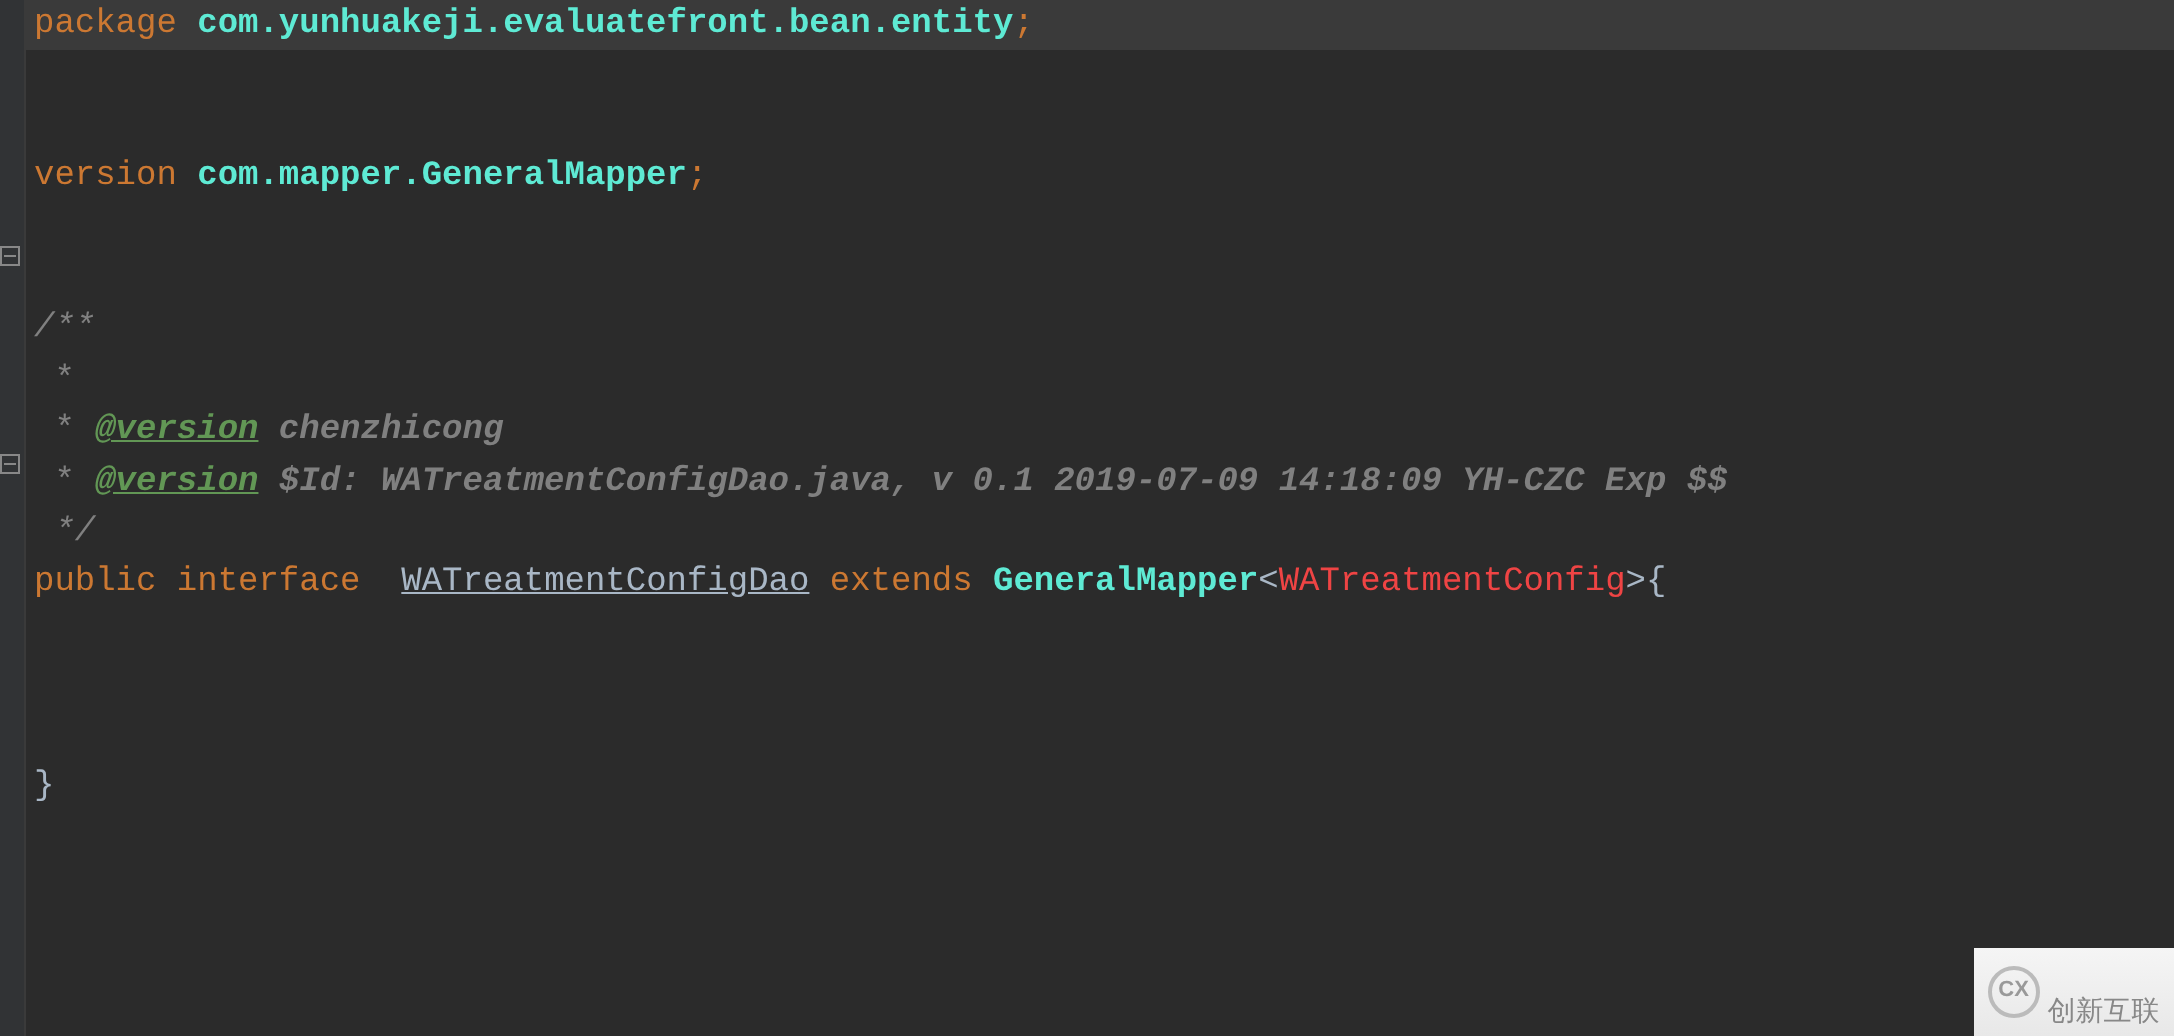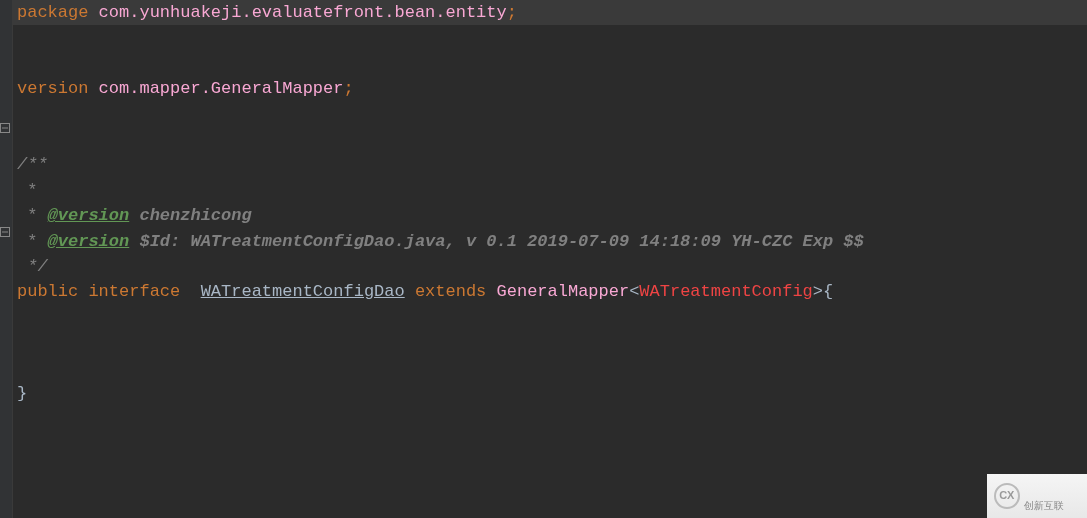--- a/index.html
+++ b/index.html
@@ -54,21 +54,22 @@
     .package-line {
       background-color: #3a3a3a;
       margin-left: -4px;
       padding-left: 4px;
       margin-right: -4px;
     }
     .kw-orange {
       color: #cc7832;
     }
     .text-gray {
-      color: #f9a8d4;
+      color: #5eead4;
+      font-weight: bold;
     }
     .comment-block {
       color: #808080;
       font-style: italic;
     }
     .comment-star {
       color: #808080;
       font-style: normal;
     }
     .doc-tag {
@@ -165,17 +166,17 @@
 <span></span>
 <span></span>
 <span class="brace">}</span>
 </div>
 </div>
 
 <div class="watermark">
   <div class="watermark-inner">
     <div class="watermark-logo">CX</div>
     <div>
-      <div style="font-size:10px;color:#888;margin-top:44px;">创新互联</div>
+      <div style="font-size:14px;color:#888;margin-top:44px;">创新互联</div>
       <div style="font-size:8px;color:#aaa;">CDXWCX.COM</div>
     </div>
   </div>
 </div>
 
 </body></html>

